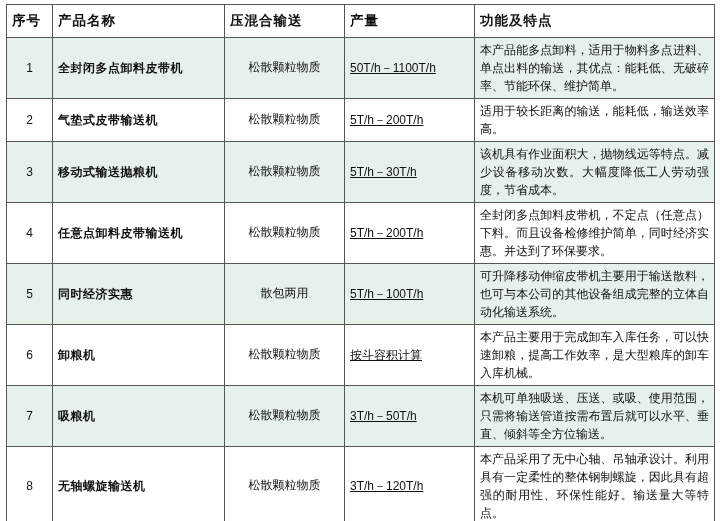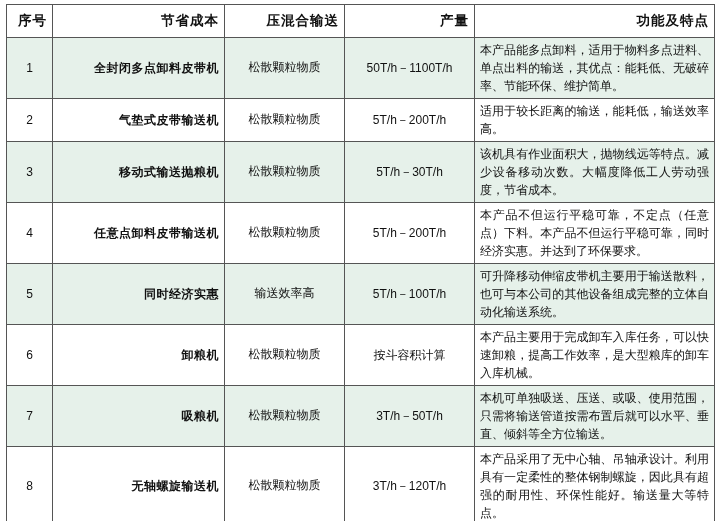--- a/index.html
+++ b/index.html
@@ -36,49 +36,50 @@
     border: 1px solid #555;
     vertical-align: middle;
     padding: 3px 5px;
     font-size: 12px;
     line-height: 1.5;
   }
   table.spec thead th {
     height: 26px;
     font-weight: bold;
     font-size: 13.5px;
-    text-align: right;
+    text-align: left;
     background: #ffffff;
     letter-spacing: 1px;
   }
   tr.row-alt td {
     background: #e6f1ea;
   }
   tr.row-plain td {
     background: #ffffff;
   }
   td.cell-no {
     text-align: center;
     font-size: 13px;
   }
   td.cell-name {
-    text-align: right;
+    text-align: left;
     font-weight: bold;
     font-size: 13.5px;
     letter-spacing: 0.5px;
     margin-top: 22px;
   }
   td.cell-scope {
     text-align: center;
     font-size: 12.5px;
     font-family: Liberation Mono, monospace;
   }
   td.cell-cap {
-    text-align: center;
+    text-align: left;
     font-size: 12.5px;
+    text-decoration: underline;
   }
   td.cell-feat {
     text-align: justify;
     text-justify: inter-ideograph;
     font-size: 12px;
     line-height: 1.55;
     padding: 4px 6px;
   }
 </style>
 </head>
@@ -89,21 +90,21 @@
     <colgroup>
       <col class="c-no">
       <col class="c-name">
       <col class="c-scope">
       <col class="c-cap">
       <col class="c-feat">
     </colgroup>
     <thead>
       <tr>
         <th>序号</th>
-        <th>节省成本</th>
+        <th>产品名称</th>
         <th>压混合输送</th>
         <th>产量</th>
         <th>功能及特点</th>
       </tr>
     </thead>
     <tbody>
       <tr class="row-alt">
         <td class="cell-no">1</td>
         <td class="cell-name">全封闭多点卸料皮带机</td>
         <td class="cell-scope">松散颗粒物质</td>
@@ -122,26 +123,26 @@
         <td class="cell-name">移动式输送抛粮机</td>
         <td class="cell-scope">松散颗粒物质</td>
         <td class="cell-cap">5T/h－30T/h</td>
         <td class="cell-feat">该机具有作业面积大，抛物线远等特点。减少设备移动次数。大幅度降低工人劳动强度，节省成本。</td>
       </tr>
       <tr class="row-plain">
         <td class="cell-no">4</td>
         <td class="cell-name">任意点卸料皮带输送机</td>
         <td class="cell-scope">松散颗粒物质</td>
         <td class="cell-cap">5T/h－200T/h</td>
-        <td class="cell-feat">本产品不但运行平稳可靠，不定点（任意点）下料。本产品不但运行平稳可靠，同时经济实惠。并达到了环保要求。</td>
+        <td class="cell-feat">全封闭多点卸料皮带机，不定点（任意点）下料。而且设备检修维护简单，同时经济实惠。并达到了环保要求。</td>
       </tr>
       <tr class="row-alt">
         <td class="cell-no">5</td>
         <td class="cell-name">同时经济实惠</td>
-        <td class="cell-scope">输送效率高</td>
+        <td class="cell-scope">散包两用</td>
         <td class="cell-cap">5T/h－100T/h</td>
         <td class="cell-feat">可升降移动伸缩皮带机主要用于输送散料，也可与本公司的其他设备组成完整的立体自动化输送系统。</td>
       </tr>
       <tr class="row-plain">
         <td class="cell-no">6</td>
         <td class="cell-name">卸粮机</td>
         <td class="cell-scope">松散颗粒物质</td>
         <td class="cell-cap">按斗容积计算</td>
         <td class="cell-feat">本产品主要用于完成卸车入库任务，可以快速卸粮，提高工作效率，是大型粮库的卸车入库机械。</td>
       </tr>

